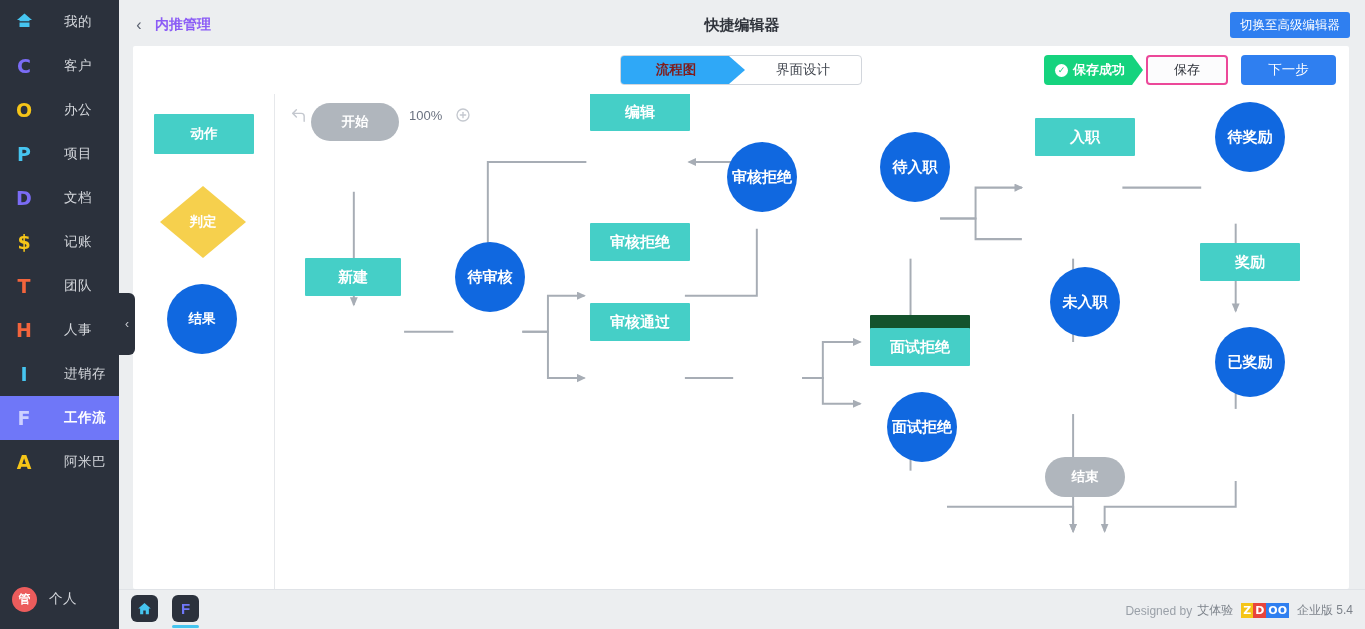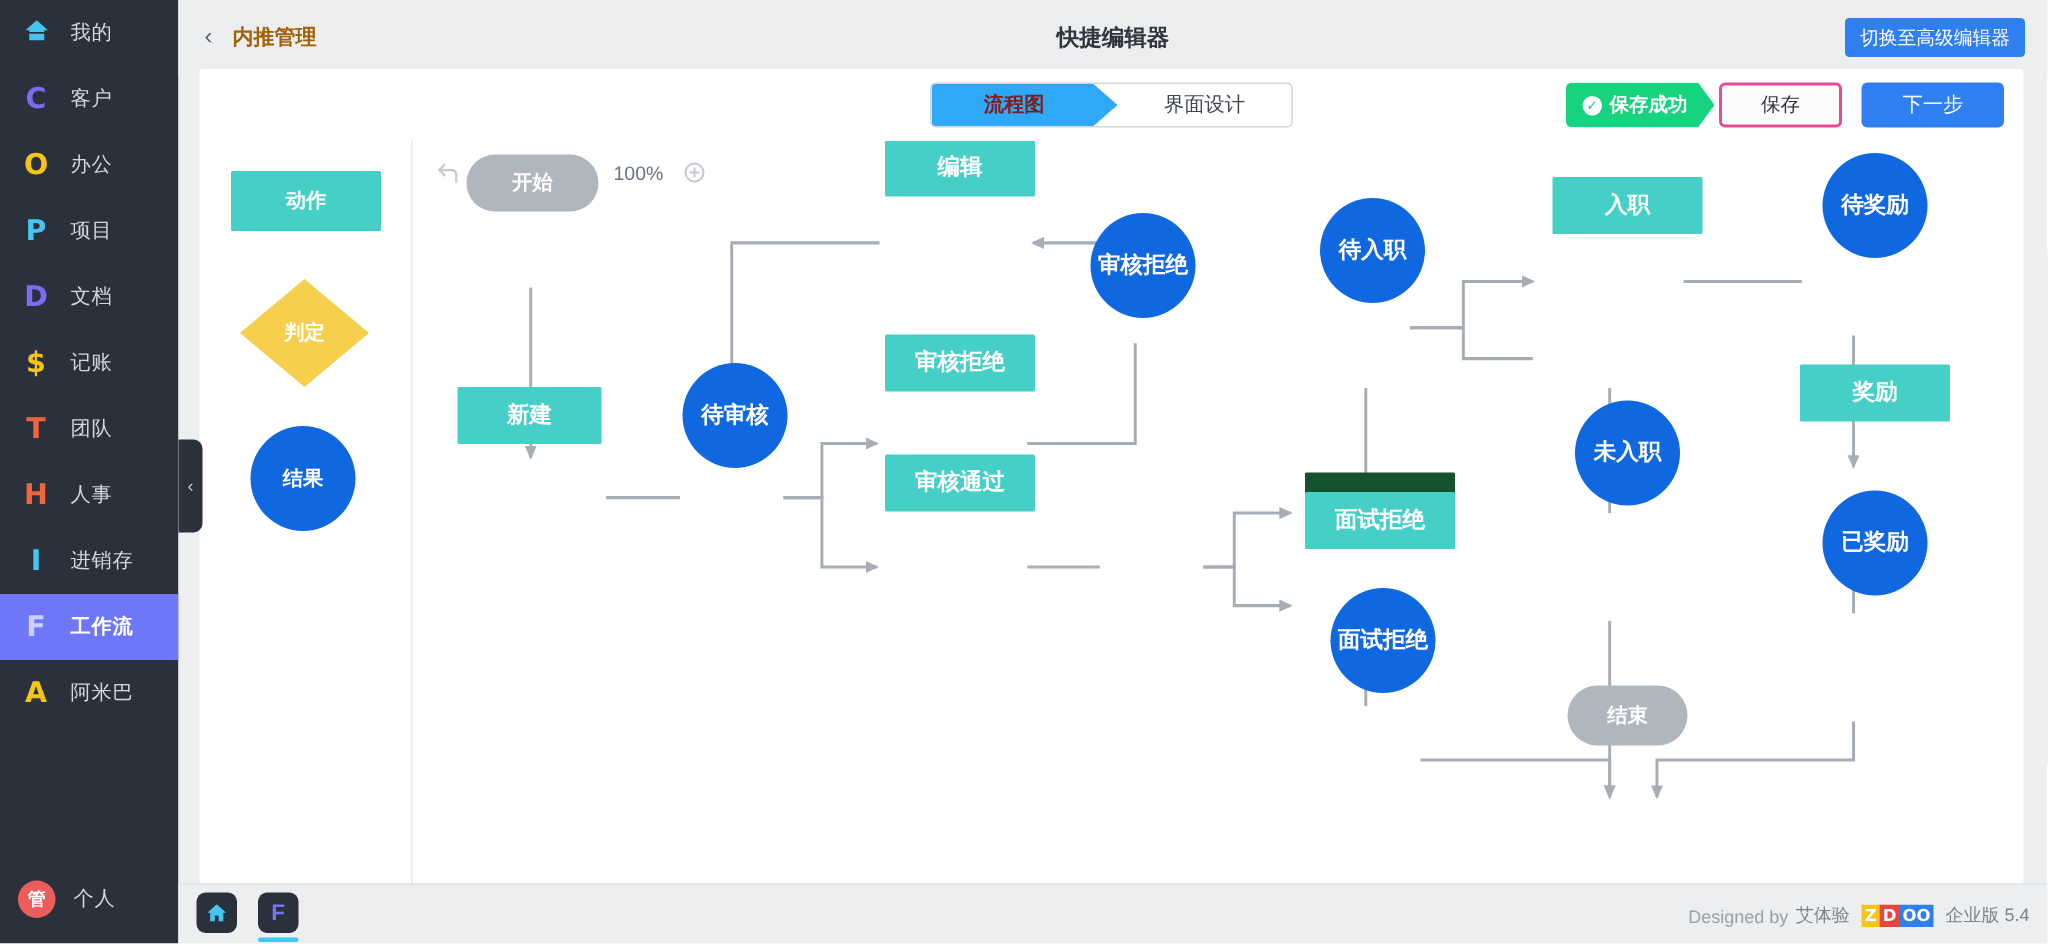--- a/index.html
+++ b/index.html
@@ -21,21 +21,21 @@
   .nav-item {
     position: relative; height: 44px; display: flex; align-items: center;
     padding-left: 10px; cursor: pointer;
   }
   .nav-item.active { background: #6f77f8; }
   .nav-ico {
     width: 28px; text-align: center; font-size: 19px; font-weight: bold;
     font-family: "DejaVu Sans", sans-serif; line-height: 1;
   }
   .nav-label {
-    margin-left: 9px; font-size: 13.5px; color: #d4d7dc; letter-spacing: .5px;
+    margin-left: 26px; font-size: 13.5px; color: #d4d7dc; letter-spacing: .5px;
   }
   .nav-item.active .nav-label { color: #ffffff; font-weight: bold; }
 
   .nav-bottom {
     position: absolute; bottom: 8px; left: 0; right: 0;
     height: 44px; display: flex; align-items: center; padding-left: 10px; cursor: pointer;
   }
   .avatar-circ {
     width: 25px; height: 25px; border-radius: 50%; background: #ec5c5c;
     color: #fff; font-size: 12px; font-weight: bold; display: flex;
@@ -55,21 +55,21 @@
 
   .topbar {
     position: absolute; left: 0; right: 0; top: 0; height: 50px;
     background: #eceef0; display: flex; align-items: center;
   }
   .back-arrow {
     margin-left: 13px; font-size: 16px; color: #5a6170; cursor: pointer;
     width: 14px; text-align: center;
   }
   .breadcrumb {
-    margin-left: 9px; font-size: 14px; color: #a16207; font-weight: bold;
+    margin-left: 9px; font-size: 14px; color: #8b5cf6; font-weight: bold;
   }
   .top-title {
     position: absolute; left: 0; right: 0; text-align: center;
     font-size: 15px; font-weight: bold; color: #30343c; pointer-events: none;
   }
   .btn-advanced {
     position: absolute; right: 15px; top: 12px;
     background: #2f7ff0; color: #fff; border: none; border-radius: 3px;
     font-size: 12.5px; padding: 0 10px; height: 26px; cursor: pointer;
     font-family: "Liberation Sans", sans-serif;

